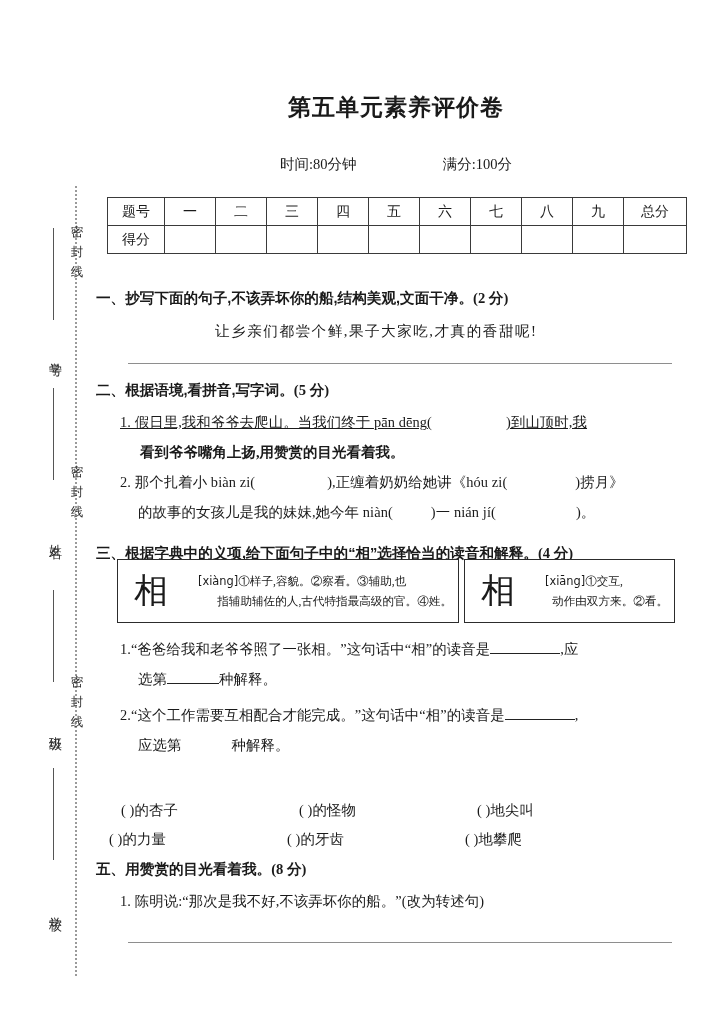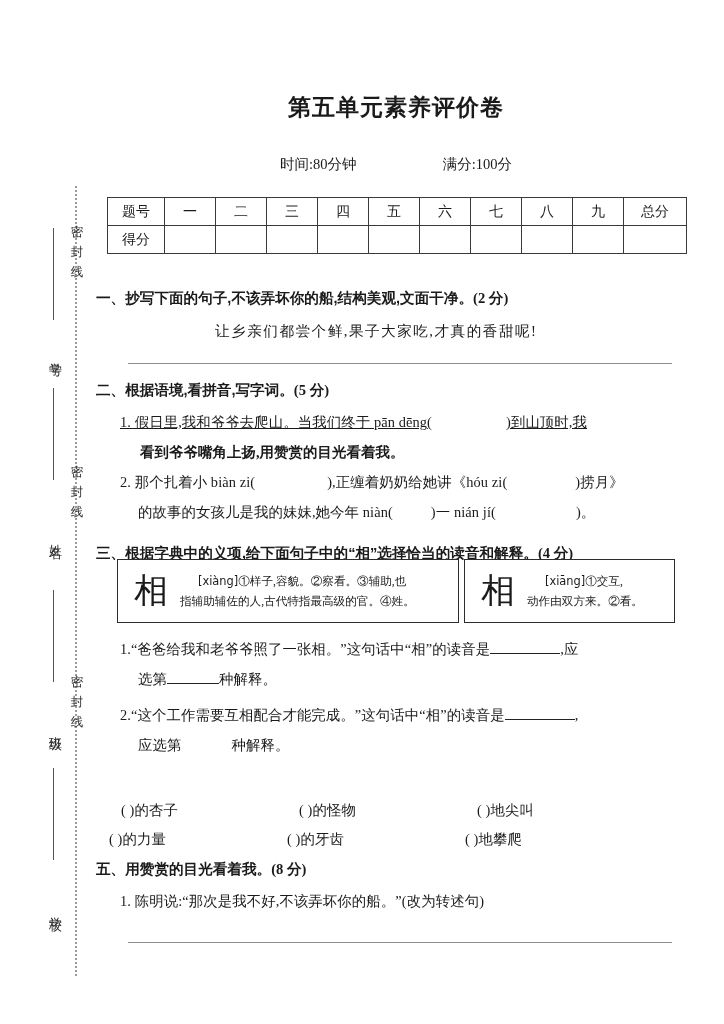--- a/index.html
+++ b/index.html
@@ -186,21 +186,21 @@
     font-size: 11.6px;
     line-height: 20px;
     padding-left: 8px;
   }
   .dict-pin {
     font-family: "DejaVu Sans", sans-serif;
     font-size: 11.4px;
     padding-left: 18px;
     text-align: right;
   }
-  .dict-def { letter-spacing: 0; }
+  .dict-def { letter-spacing: 0; text-align: right; }
   .dict-l2 { display: block; }
 </style>
 </head>
 <body>
 
 <div class="seal-sidebar">
 
   <div class="seal-dotted-line"></div>
 
   <div class="seal-text" style="top:222px;">

